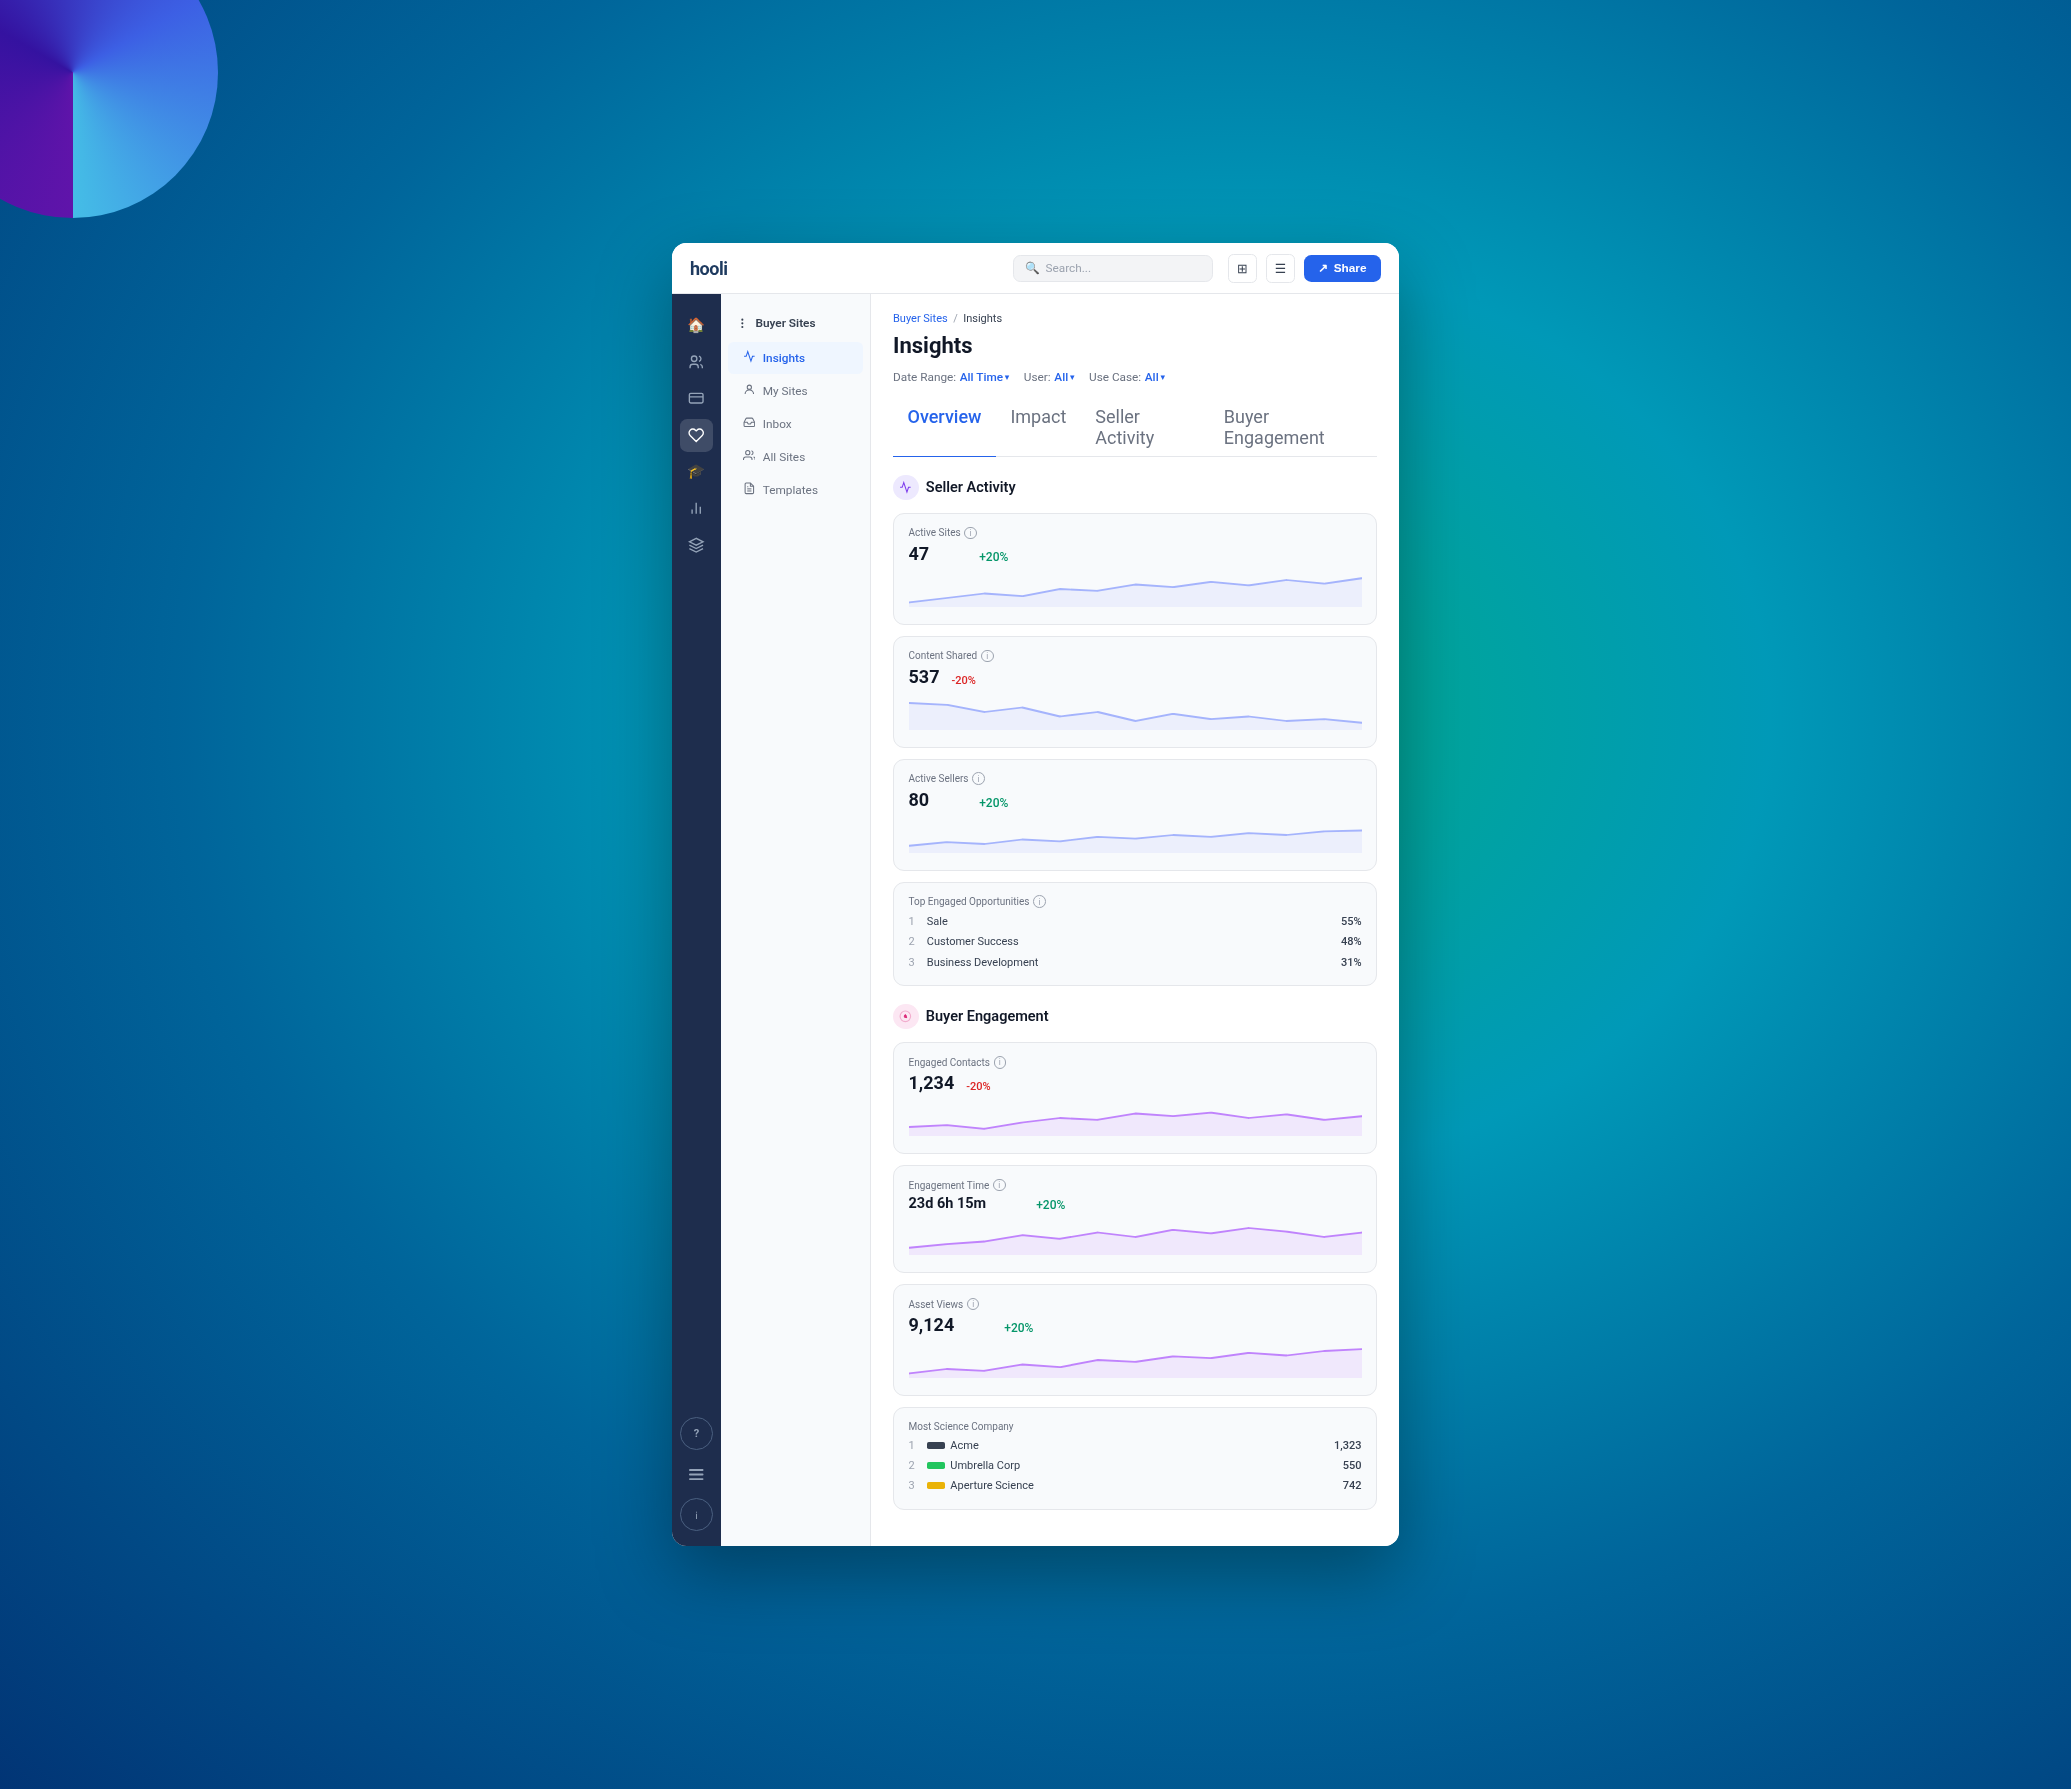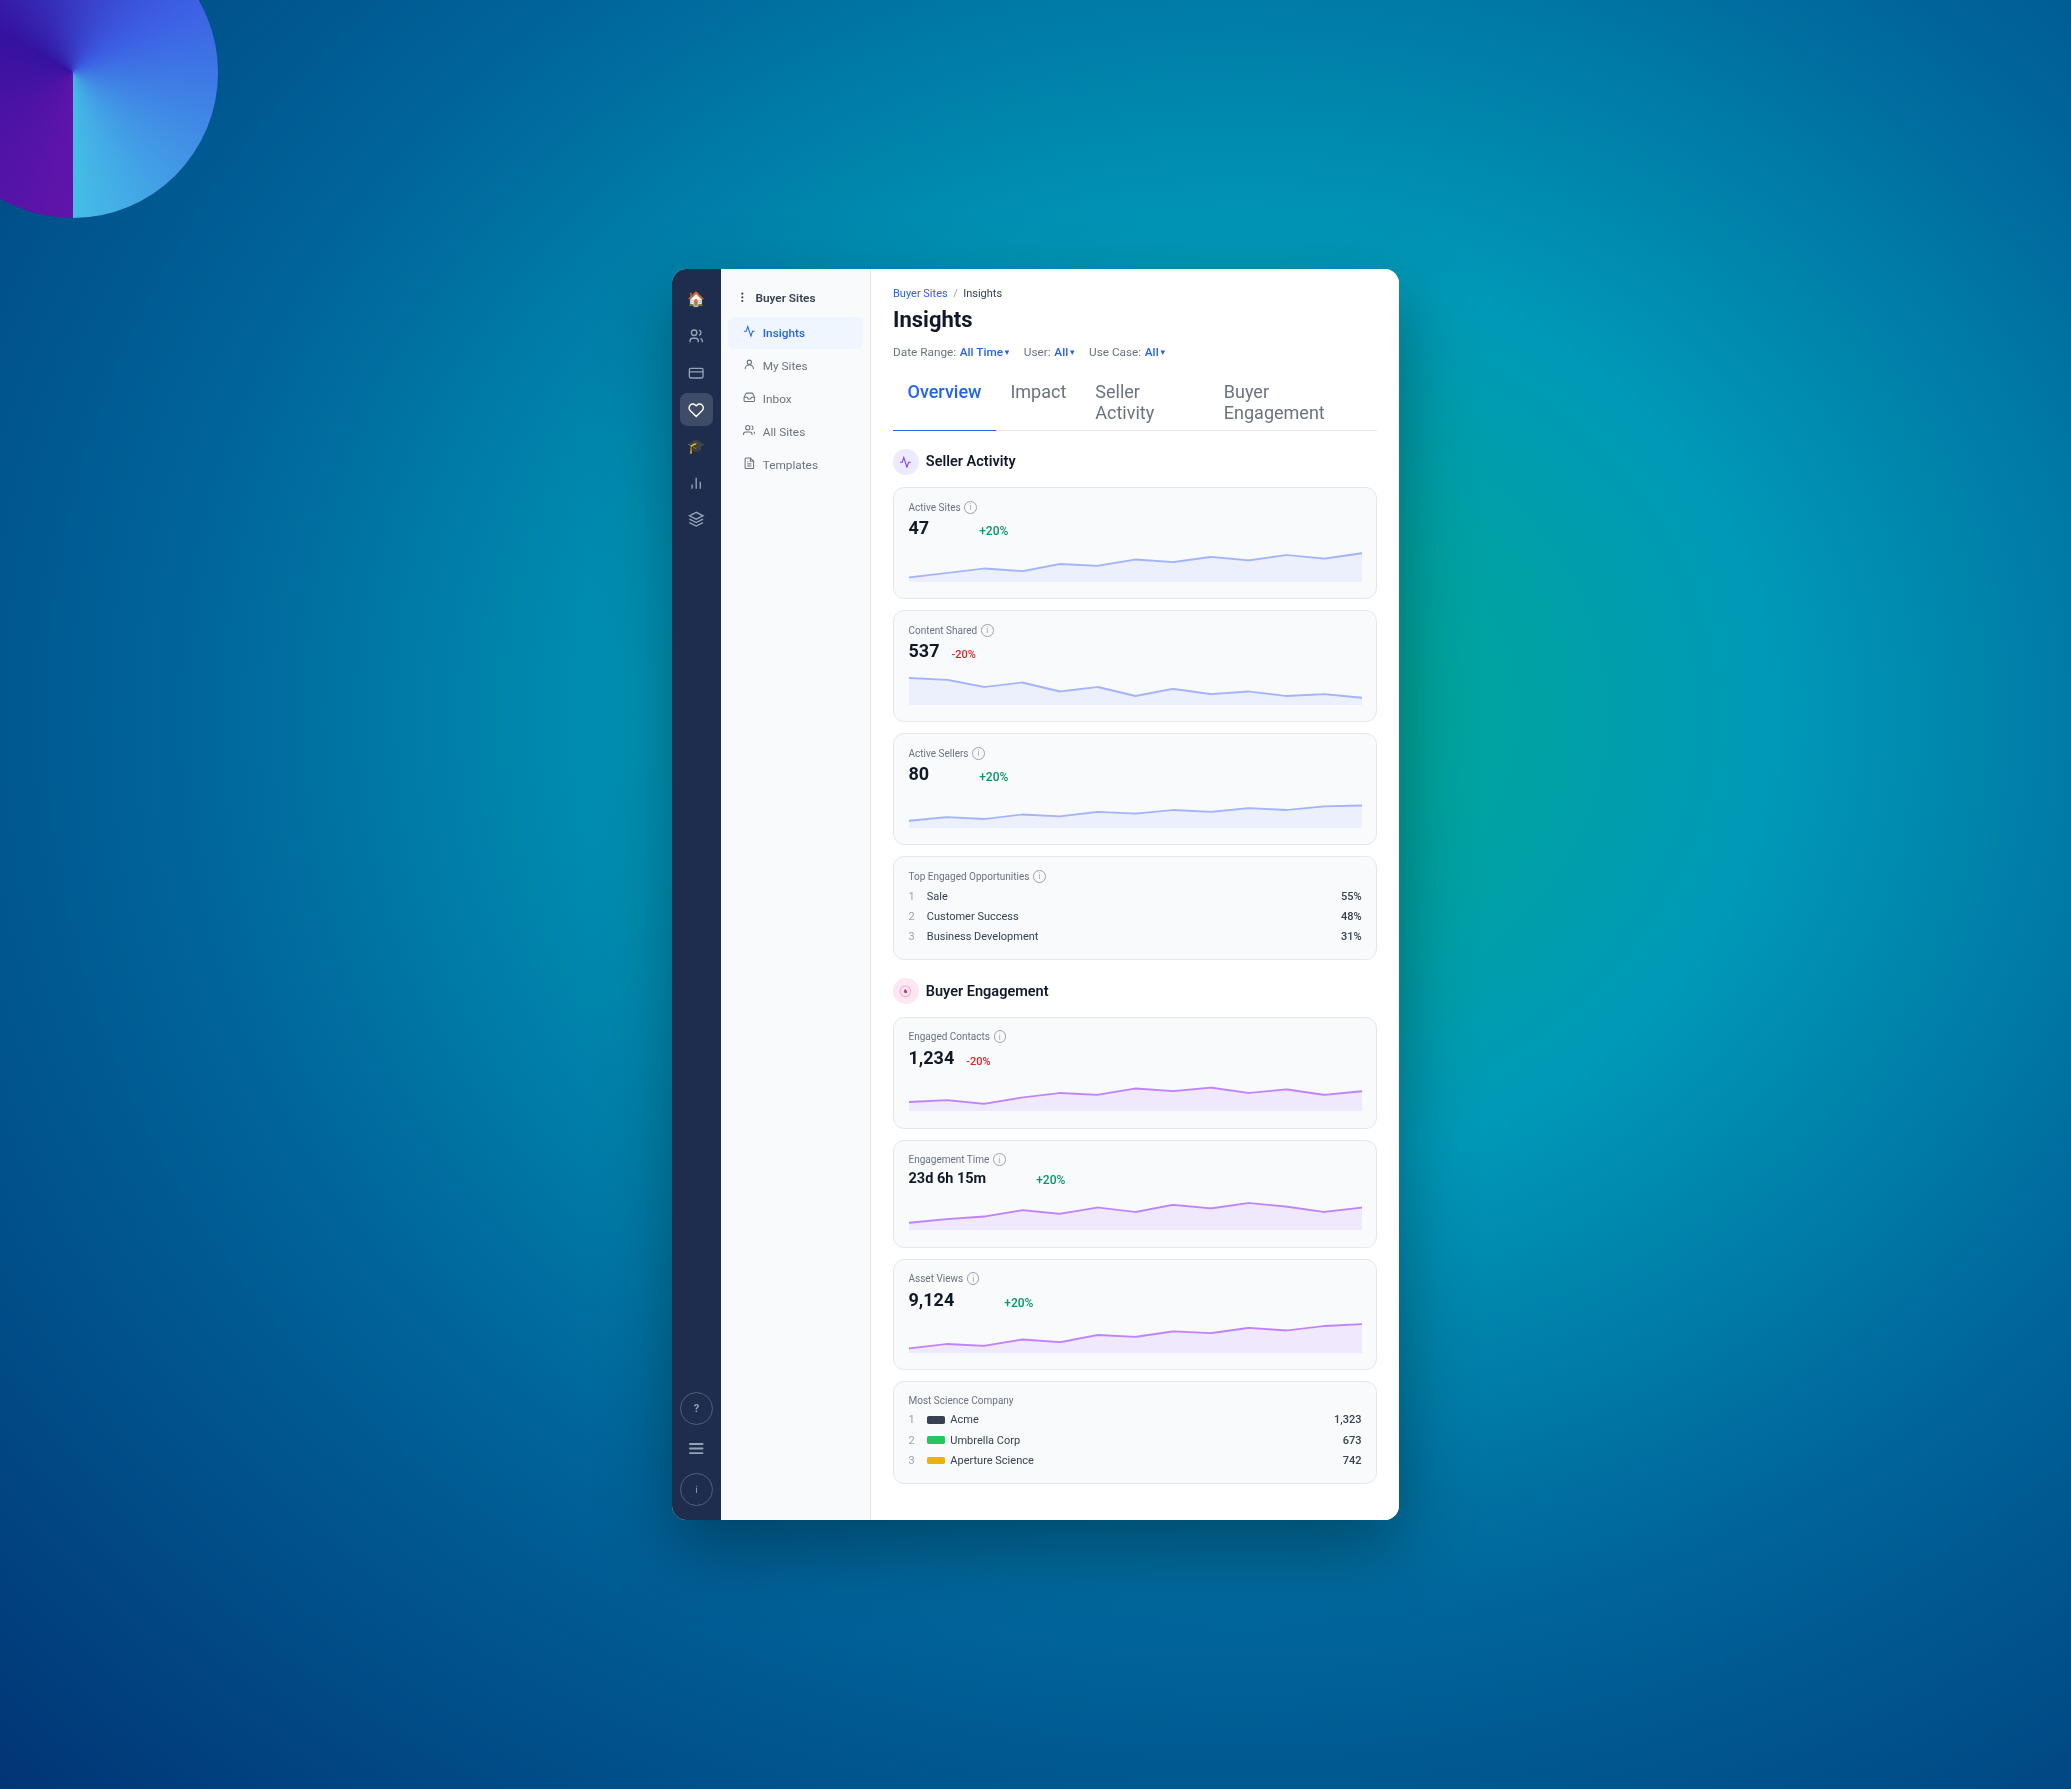--- a/index.html
+++ b/index.html
@@ -374,20 +374,35 @@
     .main-content::-webkit-scrollbar-thumb { background: #e5e7eb; border-radius: 1.8px; }
   </style>
 </head>
 <body>
 
 <div class="bg-blob"></div>
 <div class="bg-circle-left"></div>
 
 <div class="app-window">
 
+  <div class="header">
+    <span class="logo">hooli</span>
+    <div class="search-bar">
+      <span class="search-icon-svg">🔍</span>
+      <span class="search-input-text">Search...</span>
+    </div>
+    <div class="header-actions">
+      <div class="icon-btn">⊞</div>
+      <div class="icon-btn">☰</div>
+      <button class="share-btn">
+        <span>↗</span>
+        <span>Share</span>
+      </button>
+    </div>
+  </div>
 
   <div class="body-layout">
 
     <div class="left-nav">
       <div class="nav-icon" title="Home">🏠</div>
       <div class="nav-icon" title="Contacts">
         <svg width="16.4" height="16.4" viewBox="0 0 24 24" fill="none" stroke="currentColor" stroke-width="2">
             <circle cx="9" cy="7" r="4"></circle>
             <path d="M3 21v-2a4 4 0 0 1 4-4h4a4 4 0 0 1 4 4v2"></path>
             <path d="M16 3.13a4 4 0 0 1 0 7.75"></path>
@@ -682,21 +697,21 @@
             <div class="company-item">
               <span class="company-rank">1</span>
               <span class="company-swatch" style="background:#374151;"></span>
               <span class="company-name">Acme</span>
               <span class="company-count">1,323</span>
             </div>
             <div class="company-item">
               <span class="company-rank">2</span>
               <span class="company-swatch" style="background:#22c55e;"></span>
               <span class="company-name">Umbrella Corp</span>
-              <span class="company-count">673</span>
+              <span class="company-count">550</span>
             </div>
             <div class="company-item">
               <span class="company-rank">3</span>
               <span class="company-swatch" style="background:#eab308;"></span>
               <span class="company-name">Aperture Science</span>
               <span class="company-count">742</span>
             </div>
           </div>
         </div>
       </div>

